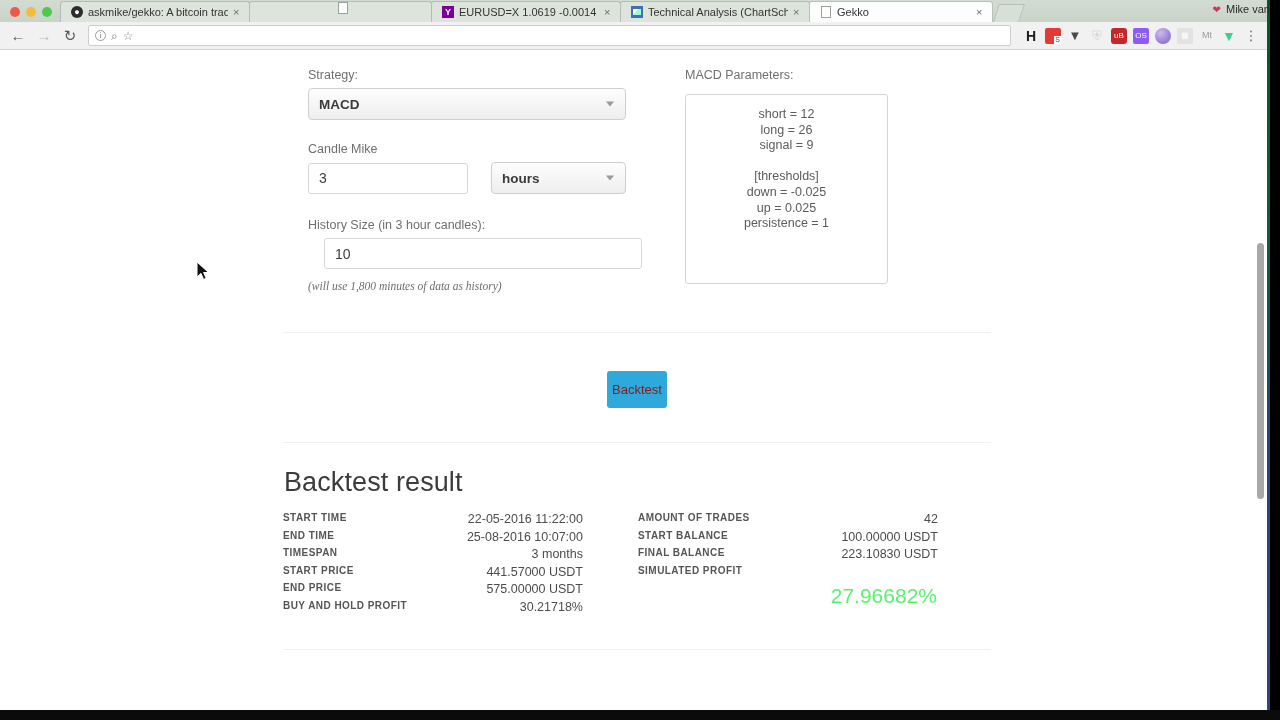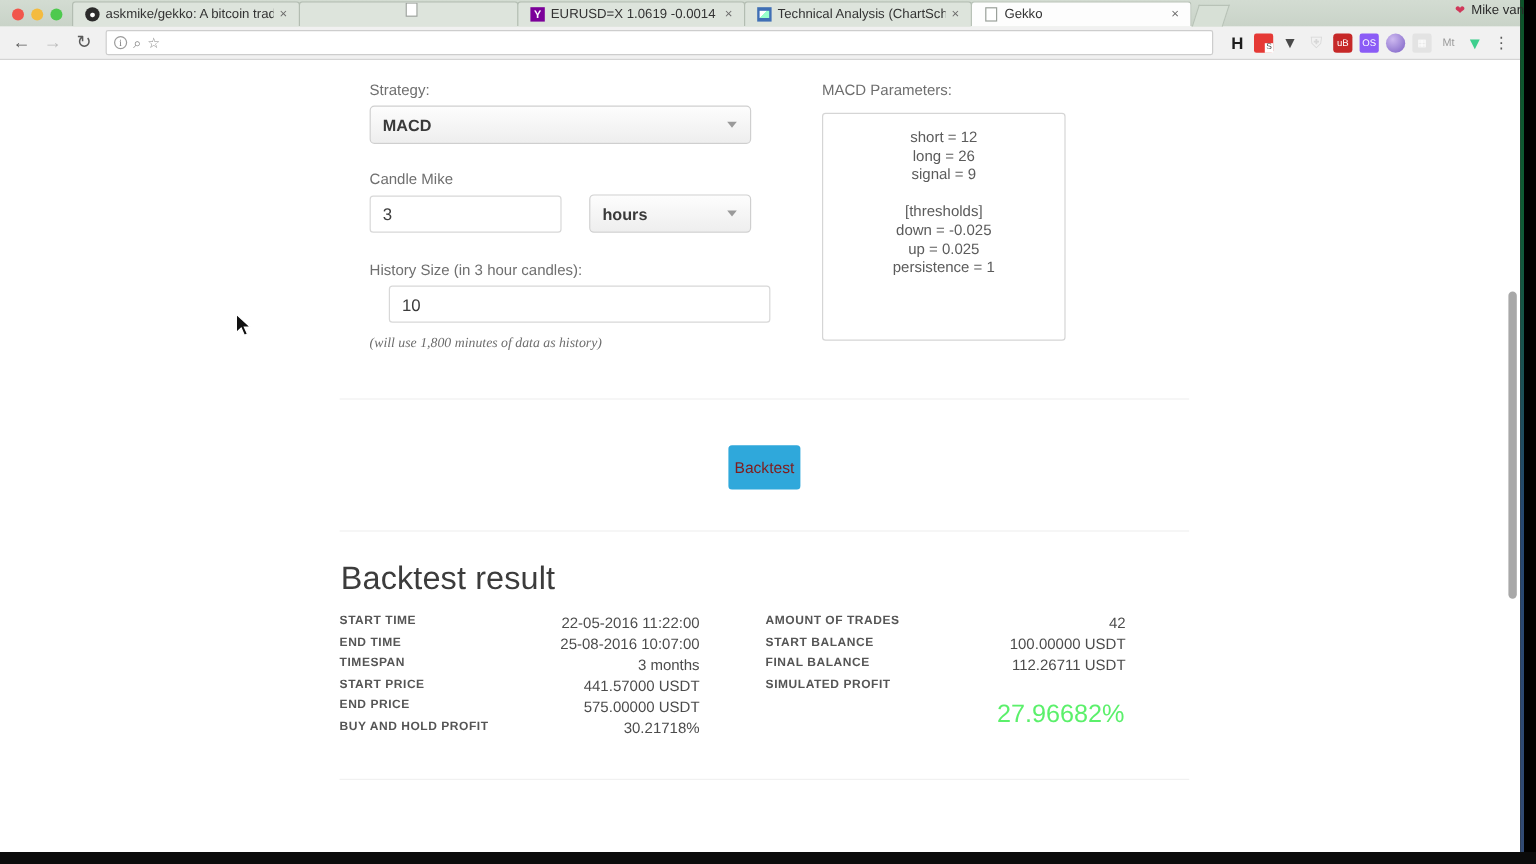--- a/index.html
+++ b/index.html
@@ -645,21 +645,21 @@
               <div class="res-row">
                 <span class="res-key">AMOUNT OF TRADES</span>
                 <span class="res-val">42</span>
               </div>
               <div class="res-row">
                 <span class="res-key">START BALANCE</span>
                 <span class="res-val">100.00000 USDT</span>
               </div>
               <div class="res-row">
                 <span class="res-key">FINAL BALANCE</span>
-                <span class="res-val">112.26711 USDT</span>
+                <span class="res-val">223.10830 USDT</span>
               </div>
               <div class="res-row">
                 <span class="res-key">SIMULATED PROFIT</span>
                 <span class="res-val"></span>
               </div>
               <div class="profit-big">27.96682%</div>
             </div>
 
           </div>
         </div>

